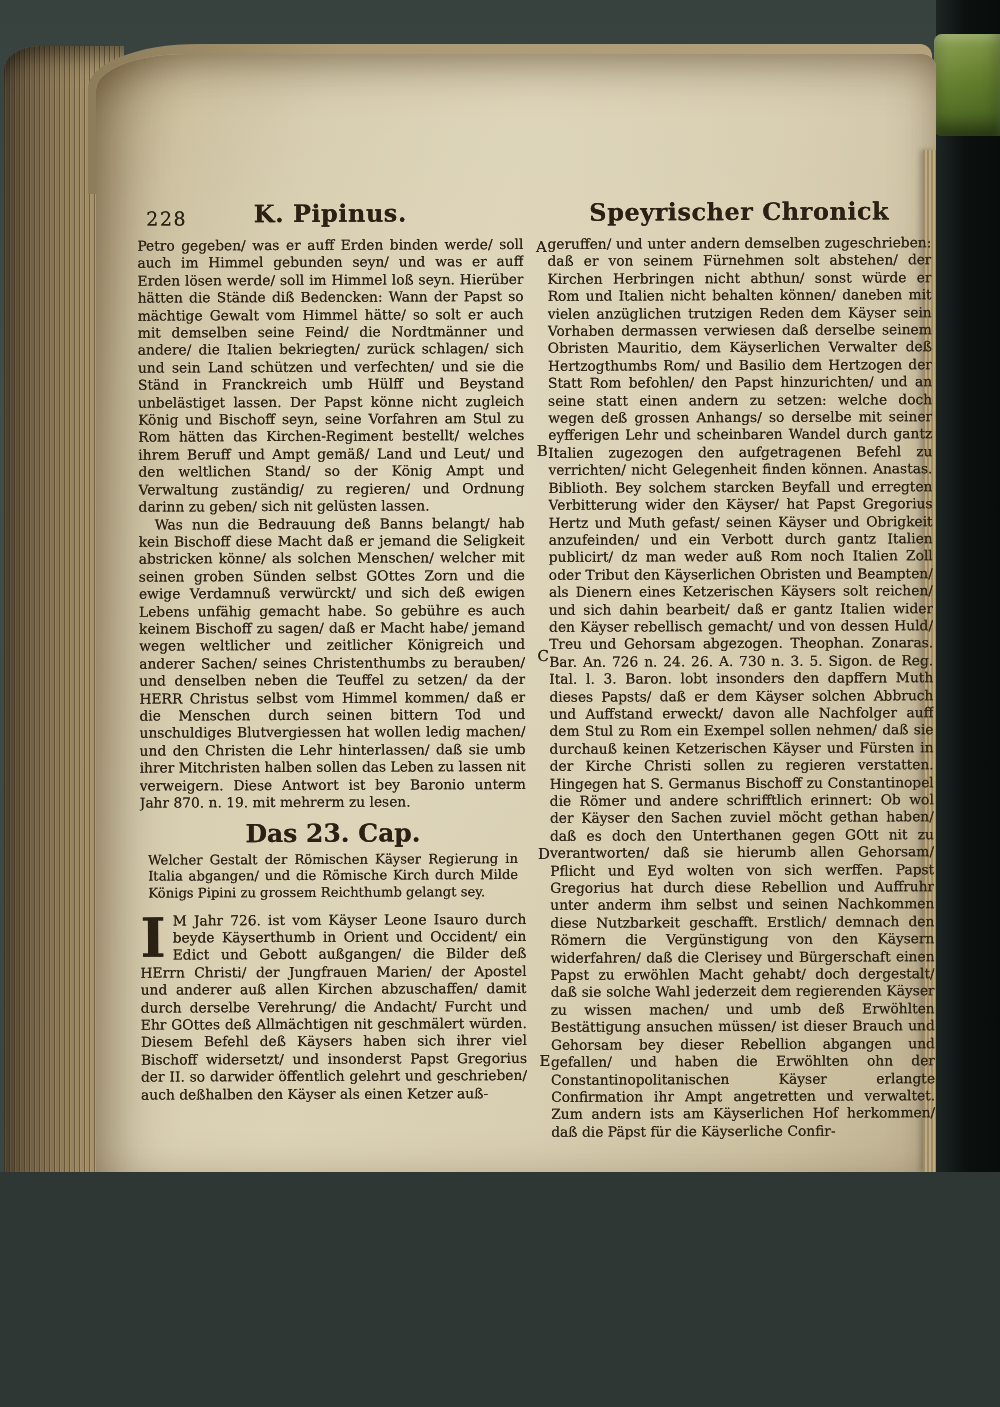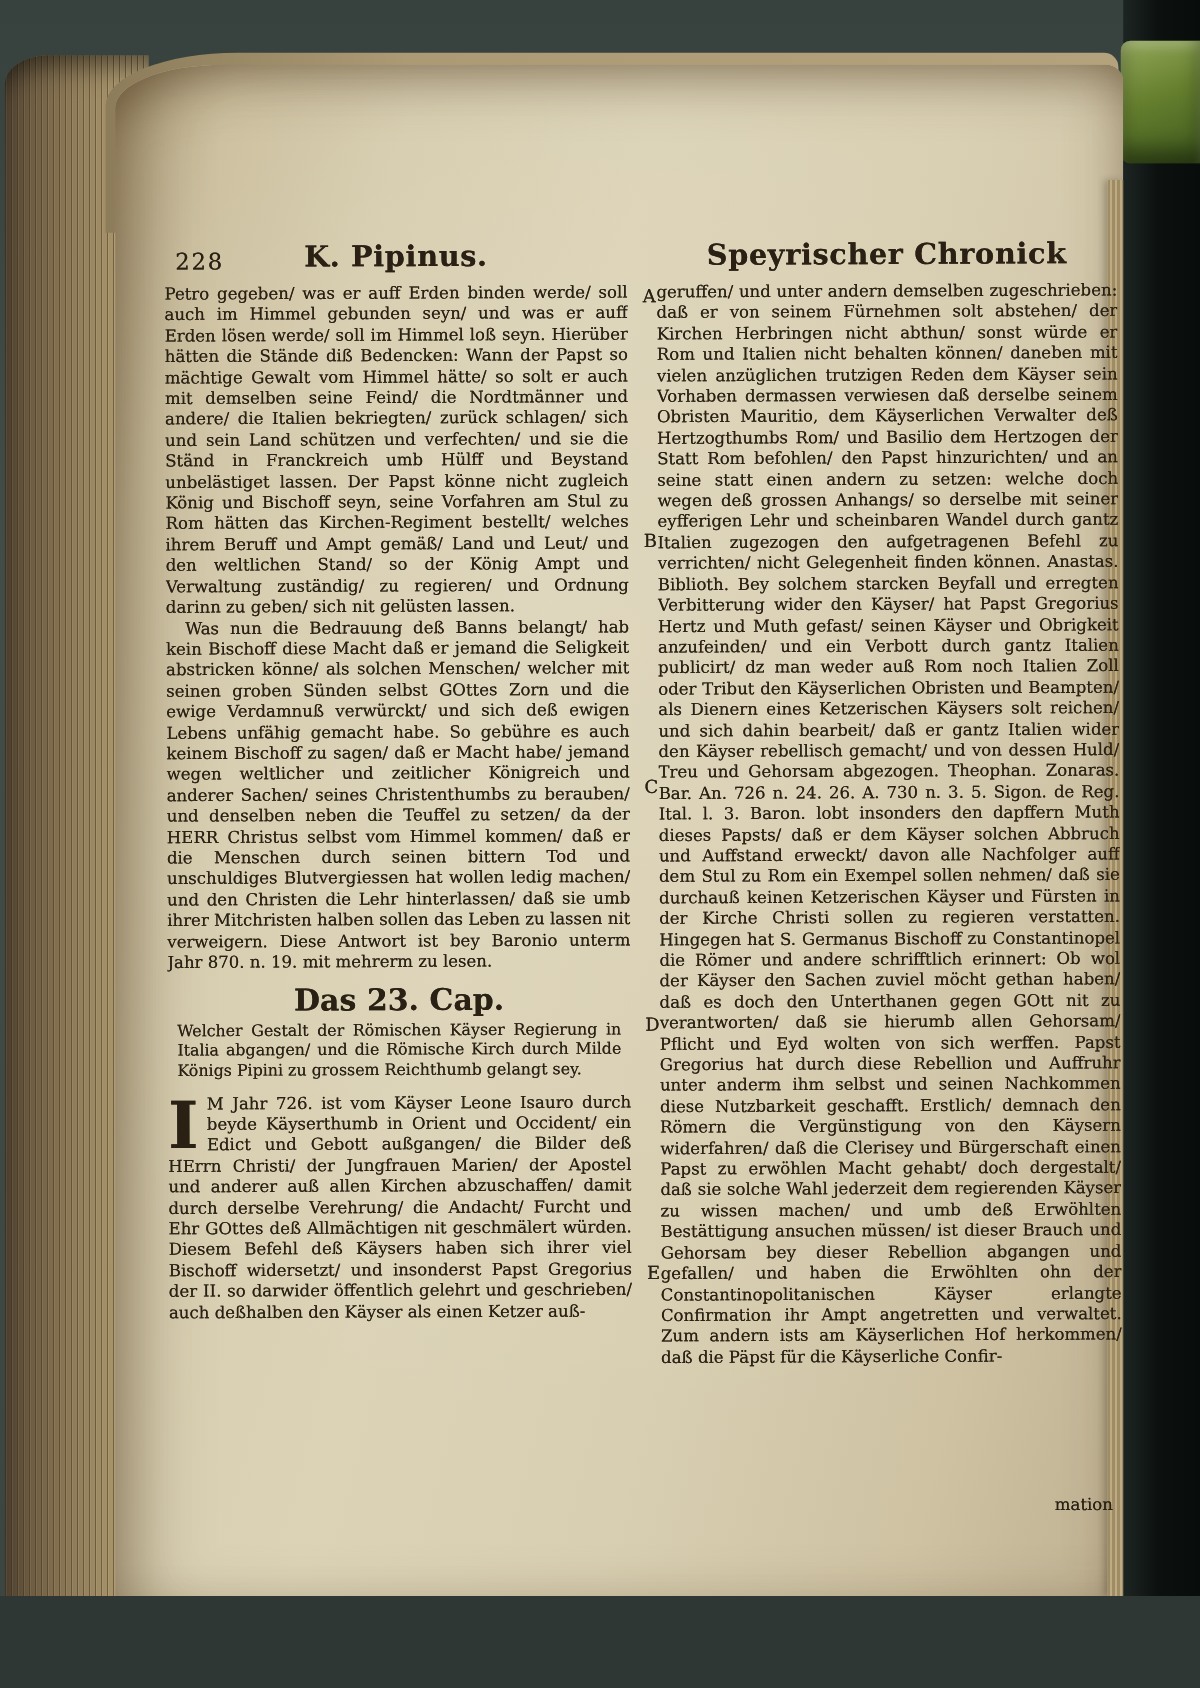--- a/index.html
+++ b/index.html
@@ -1,16 +1,16 @@
 <!DOCTYPE html>
 <html><head>
 <meta charset="utf-8">
 <style>
   html,body{margin:0;padding:0;background:#2e3734;}
-  .photo{position:relative;width:1000px;height:1330px;overflow:hidden;
+  .photo{position:relative;width:1000px;height:1172px;overflow:hidden;
     background:linear-gradient(180deg,#37413d 0%,#424d48 35%,#3b4541 100%);
     font-family:"DejaVu Serif","Liberation Serif",serif;}
   .black-edge{position:absolute;top:0;right:0;width:64px;height:100%;
     background:linear-gradient(90deg,#1d2523 0%,#0c1110 45%,#080c0b 100%);}
   .bookmark{position:absolute;top:34px;right:0;width:66px;height:102px;
     background:linear-gradient(160deg,#93a75a 0%,#66802f 45%,#3e591c 100%);
     border-radius:8px 0 0 8px;
     box-shadow:inset 0 -12px 16px rgba(0,0,0,.4),inset 0 6px 8px rgba(255,255,255,.18);}
   .stack{position:absolute;left:4px;top:46px;bottom:0;width:120px;
     border-top-left-radius:36px 24px;

